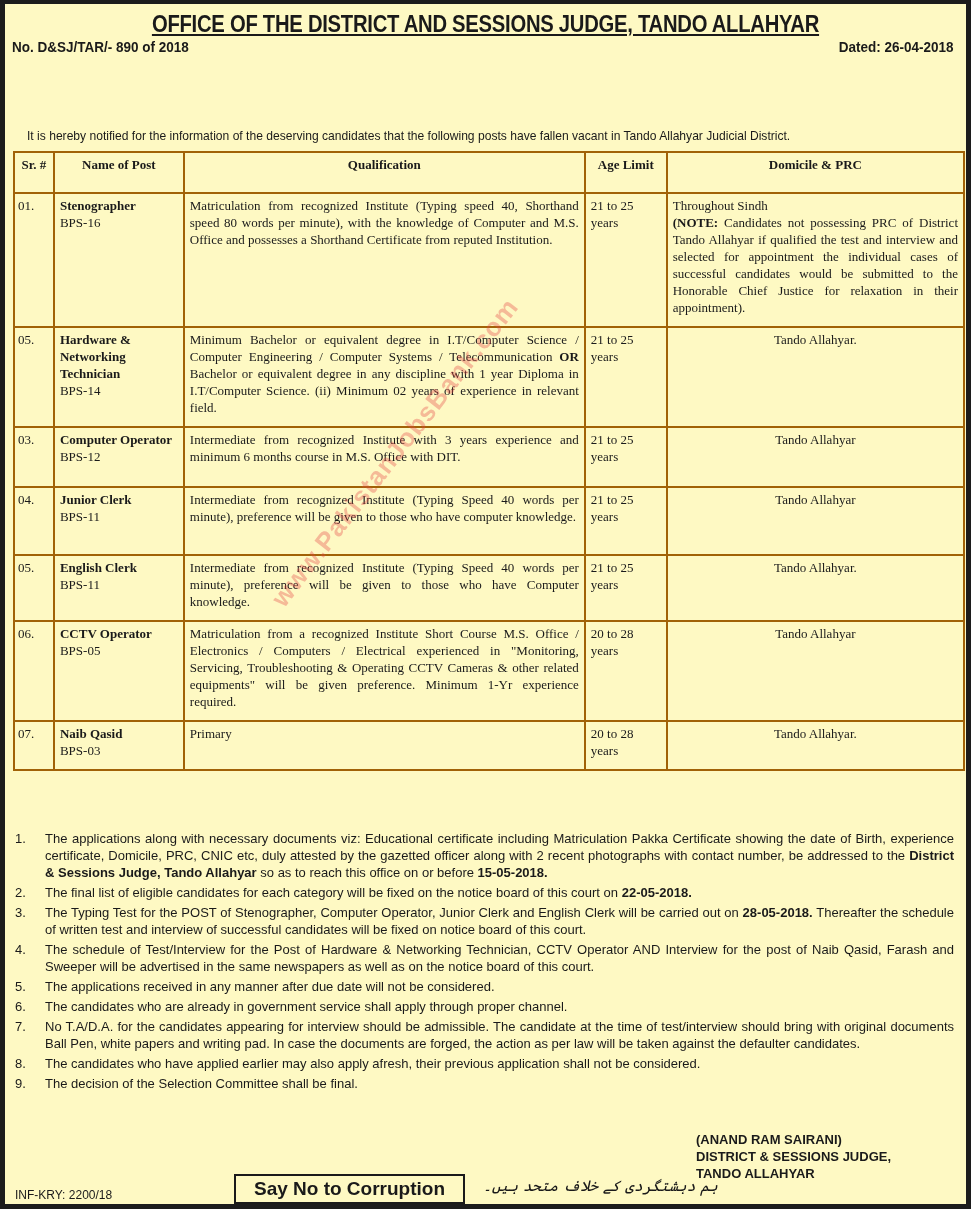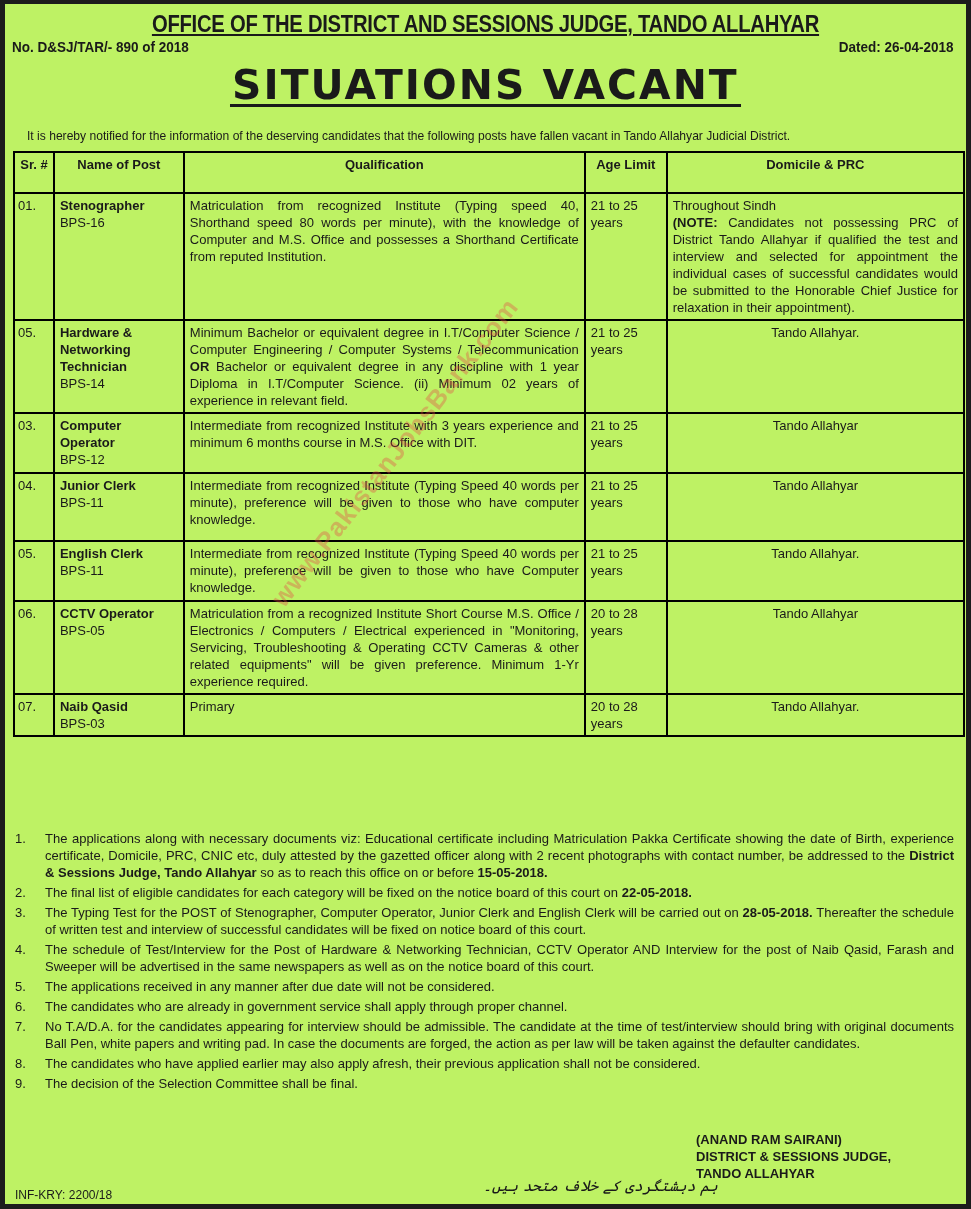--- a/index.html
+++ b/index.html
@@ -7,21 +7,21 @@
   body {
     font-family: "Liberation Sans", sans-serif;
     color: #1a1a1a;
     position: relative;
     overflow: hidden;
   }
   .page {
     position: absolute; left: 0; top: 0; width: 971px; height: 1209px;
     border: 5px solid #1c1c1c;
     border-top-width: 4px;
-    background: #bef264;
+    background: #fef9c3;
   }
   .office-title {
     position: absolute; left: 0; right: 0; top: 7px;
     text-align: center; font-size: 23px; font-weight: bold;
     letter-spacing: -0.3px; transform: scaleX(0.88);
     text-decoration: underline; text-underline-offset: 2px;
     text-decoration-thickness: 2px;
   }
   .ref-no {
     position: absolute; left: 7px; top: 34px; font-size: 15px; font-weight: bold;
@@ -43,21 +43,21 @@
   .intro {
     position: absolute; left: 22px; right: 8px; top: 124px;
     font-size: 13px; transform: scaleX(0.93); transform-origin: left center;
     white-space: nowrap;
   }
   table.posts {
     position: absolute; left: 8px; top: 147px; width: 952px;
     border-collapse: collapse; font-size: 13px; line-height: 17px;
   }
   table.posts th, table.posts td {
-    border: 2px solid #000000; vertical-align: top; padding: 3px 5px 3px 5px;
+    border: 2px solid #a16207; vertical-align: top; padding: 3px 5px 10px 5px; font-family: Liberation Serif, serif;
   }
   table.posts th {
     font-weight: bold; text-align: center; height: 41px; padding-top: 3px;
   }
   table.posts td.sr { width: 40px; text-align: left; padding-left: 3px; margin-left: 16px; }
   table.posts td.name { width: 130px; }
   table.posts td.qual { width: 402px; text-align: justify; }
   table.posts td.age { width: 82px; text-align: left; }
   table.posts td.dom { width: 298px; text-align: center; }
   table.posts td.dom.left { text-align: justify; }
@@ -98,21 +98,20 @@
   }
 </style>
 </head>
 <body>
 
 <div class="page">
 
   <div class="office-title">OFFICE OF  THE DISTRICT AND SESSIONS JUDGE, TANDO ALLAHYAR</div>
   <div class="ref-no">No. D&amp;SJ/TAR/- 890 of 2018</div>
   <div class="dated">Dated: 26-04-2018</div>
-  <div class="main-title"><span>SITUATIONS VACANT</span></div>
   <div class="intro">It is hereby notified for the information of the deserving candidates that the following posts have fallen vacant in Tando Allahyar Judicial District.</div>
 
   <table class="posts">
     <thead>
       <tr>
         <th style="width:40px">Sr. #</th>
         <th style="width:130px">Name of Post</th>
         <th>Qualification</th>
         <th style="width:82px">Age Limit</th>
         <th style="width:298px">Domicile &amp; PRC</th>
@@ -264,16 +263,17 @@
     </div>
   </div>
 
   <div class="signature">
     <div>(ANAND RAM SAIRANI)</div>
     <div>DISTRICT &amp; SESSIONS JUDGE,</div>
     <div>TANDO ALLAHYAR</div>
   </div>
 
   <div class="inf">INF-KRY: 2200/18</div>
+  <div class="corruption">Say No to Corruption</div>
   <div class="urdu">ہم دہشتگردی کے خلاف متحد ہیں۔</div>
 
   <div class="watermark">www.PakistanJobsBank.com</div>
 </div>
 
 </body></html>

